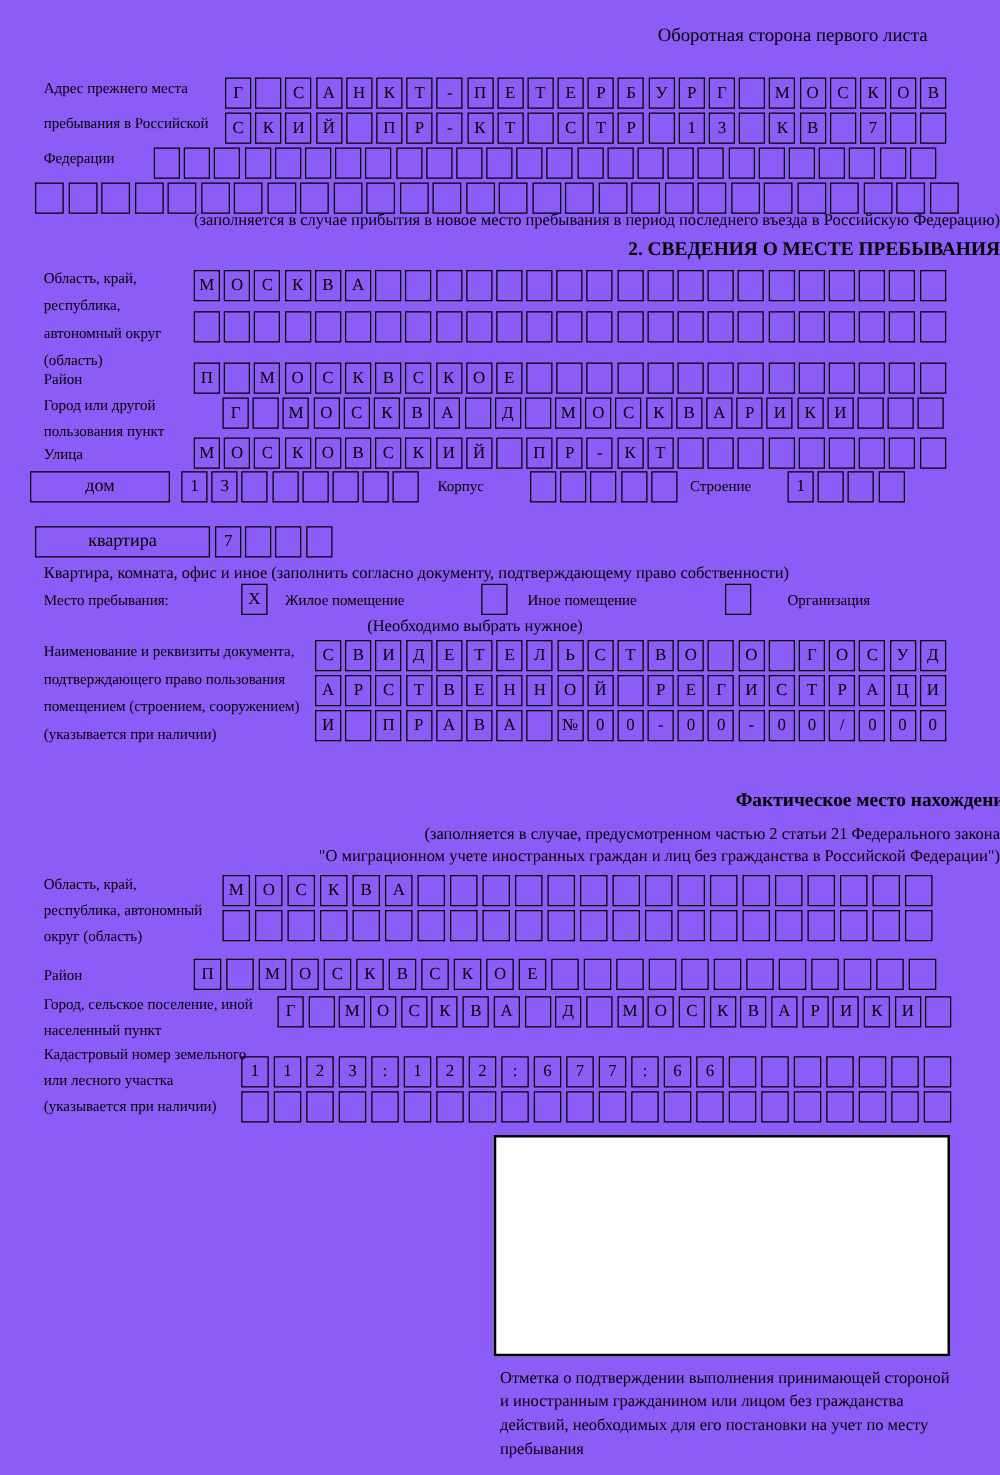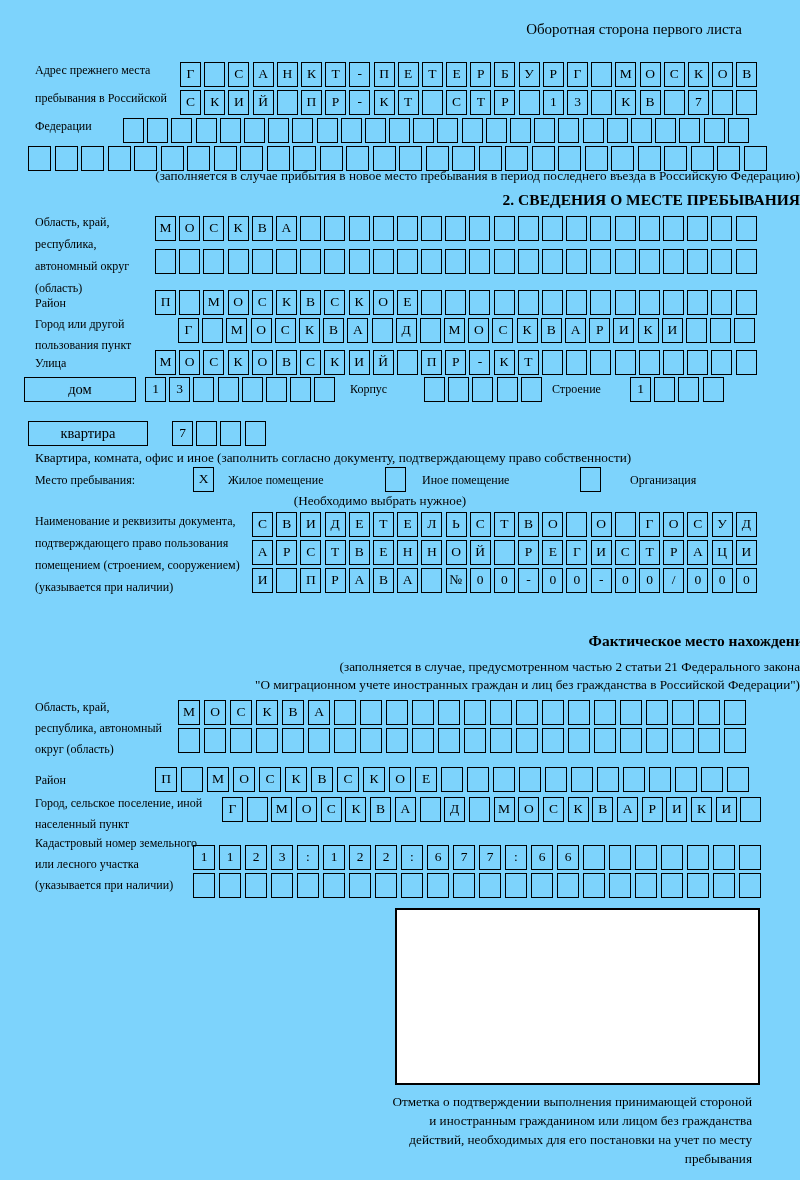--- a/index.html
+++ b/index.html
@@ -1,18 +1,18 @@
 <!DOCTYPE html>
 <html><head>
 <meta charset="utf-8">
 <style>
   * { margin:0; padding:0; box-sizing:border-box; }
   html,body { background:#fff; }
   .page {
-    position:relative; width:800px; height:1180px; background:#7dd3fc;
+    position:relative; width:800px; height:1180px; background:#8b5cf6;
     font-family:"Liberation Serif","DejaVu Serif",serif; color:#000; overflow:hidden;
   }
   .abs { position:absolute; }
   .lbl { font-size:12px; line-height:22px; }
   .cap { font-size:13.2px; line-height:18px; }
   .ttl { font-size:15.5px; font-weight:bold; }
   .ctr { text-align:right; width:100%; }
   
   .cr { position:absolute; display:flex; gap:3.2px; }
   .cr .cell {
@@ -312,21 +312,21 @@
       <div class="cell"></div>
     </div>
   <div class="abs lbl" style="left:552px; top:378px;">Строение</div>
   <div class="cr" style="left:630px; top:377px;">
       <div class="cell">1</div>
       <div class="cell"></div>
       <div class="cell"></div>
       <div class="cell"></div>
     </div>
 
-  <div class="labelbox" style="left:28px; top:421px; width:120px;">квартира</div>
+  <div class="labelbox" style="left:28px; top:421px; width:140px;">квартира</div>
   <div class="cr" style="left:172px; top:421px;">
       <div class="cell">7</div>
       <div class="cell"></div>
       <div class="cell"></div>
       <div class="cell"></div>
     </div>
   <div class="abs cap" style="left:35px; top:449px;">Квартира, комната, офис и иное (заполнить согласно документу, подтверждающему право собственности)</div>
 
   <div class="abs lbl" style="left:35px; top:469px;">Место пребывания:</div>
   <div class="cr" style="left:193px; top:467px;">
@@ -565,15 +565,15 @@
       <div class="cell"></div>
       <div class="cell"></div>
       <div class="cell"></div>
       <div class="cell"></div>
       <div class="cell"></div>
       <div class="cell"></div>
       <div class="cell"></div>
     </div>
 
   <div class="markbox" style="left:395px; top:908px; width:365px; height:177px;"></div>
-  <div class="abs cap" style="left:392px; top:1092px; width:360px; text-align:right; line-height:19px;">Отметка о подтверждении выполнения принимающей стороной и иностранным гражданином или лицом без гражданства действий, необходимых для его постановки на учет по месту пребывания</div>
+  <div class="abs cap" style="left:400px; top:1092px; width:360px; text-align:left; line-height:19px;">Отметка о подтверждении выполнения принимающей стороной и иностранным гражданином или лицом без гражданства действий, необходимых для его постановки на учет по месту пребывания</div>
 
 </div>
 
 </body></html>

